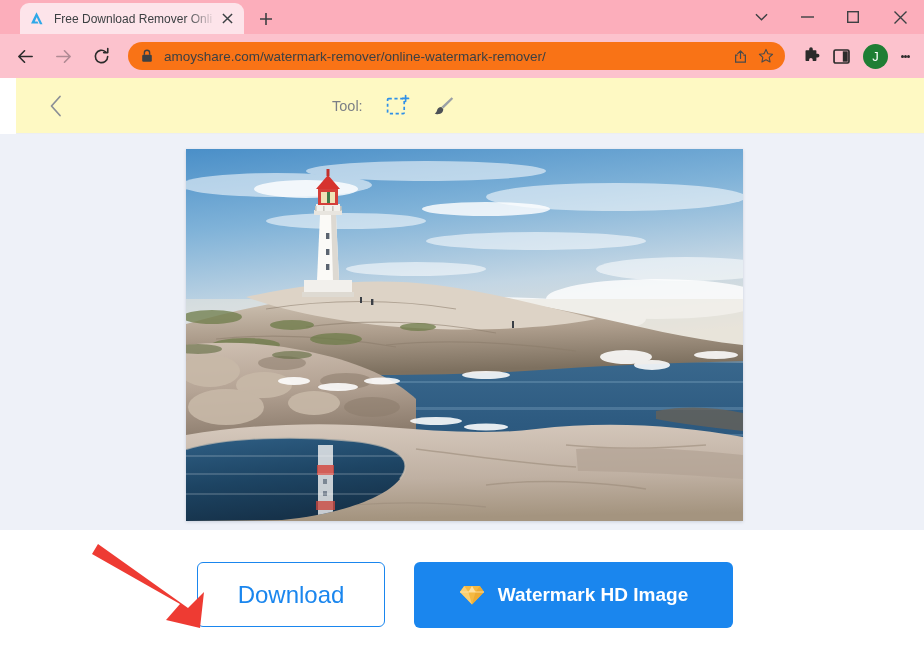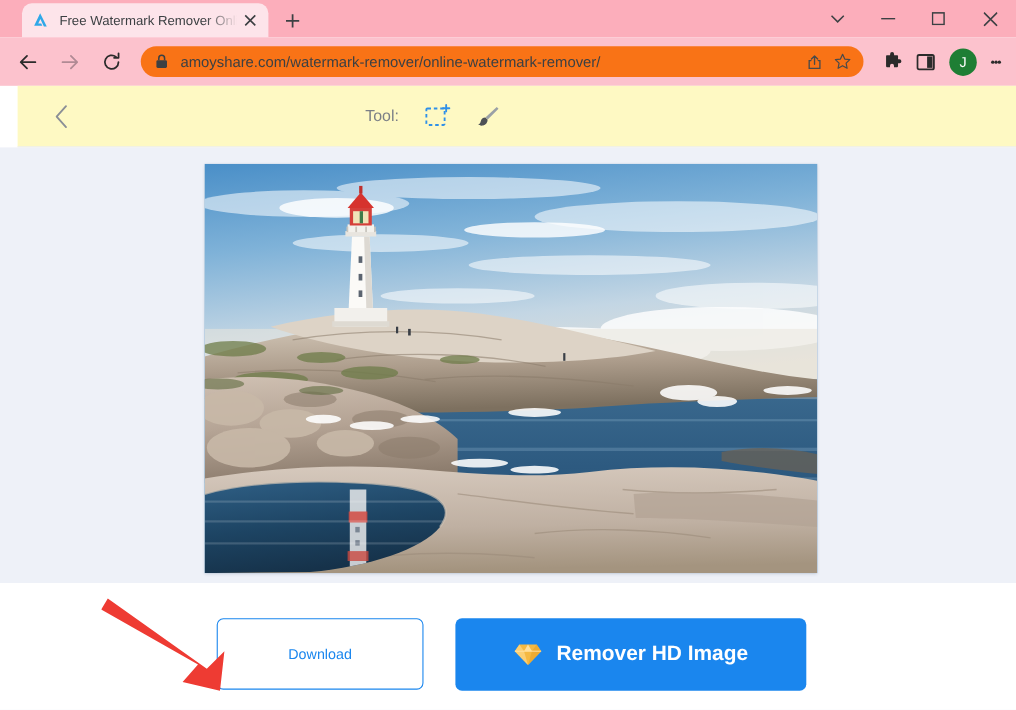--- a/index.html
+++ b/index.html
@@ -113,21 +113,21 @@
   .photo-frame svg { display: block; width: 557px; height: 372px; }
 
   
   .footer {
     position: absolute; left: 0; top: 530px; width: 924px; height: 115px;
     background: #ffffff;
   }
   .btn-download {
     position: absolute; left: 197px; top: 32px; width: 188px; height: 65px;
     background: #ffffff; border: 1px solid #1a86ee; border-radius: 6px;
-    color: #1a86ee; font-size: 13px; font-family: "Liberation Sans", sans-serif;
+    color: #1a86ee; font-size: 24px; font-family: "Liberation Sans", sans-serif;
     display: flex; align-items: center; justify-content: center; text-align: right;
   }
   .btn-hd {
     position: absolute; left: 414px; top: 32px; width: 319px; height: 66px;
     background: #1a86ee; border: none; border-radius: 6px;
     color: #ffffff; font-size: 19px; font-weight: bold;
     font-family: "Liberation Sans", sans-serif;
     display: flex; align-items: center; justify-content: center; gap: 13px;
   }
   .gem { width: 26px; height: 22px; flex: 0 0 26px; }
@@ -140,21 +140,21 @@
 </head>
 <body>
 
 <div id="app">
 
   <div class="chrome-top">
     <div class="tab">
       <svg class="tab-favicon" viewBox="0 0 24 24">
         <path d="M12 3 L20.5 20 L16.8 20 L12.3 10.2 L9.6 16.1 L13.4 16.1 L14.8 19 L4.3 19 Z" fill="#2fa8e8"></path>
       </svg>
-      <span class="tab-title">Free Watermark Remover Onli</span>
+      <span class="tab-title">Free Download Remover Onli</span>
       <span class="tab-close">
         <svg width="11" height="11" viewBox="0 0 12 12">
             <path d="M1 1 L11 11 M11 1 L1 11" stroke="#3c4043" stroke-width="1.6" fill="none"></path>
           </svg>
       </span>
     </div>
     <div class="new-tab">
       <svg width="14" height="14" viewBox="0 0 14 14">
           <path d="M7 1 V13 M1 7 H13" stroke="#3c4043" stroke-width="1.6" fill="none"></path>
         </svg>
@@ -454,21 +454,21 @@
   <div class="footer">
     <button class="btn-download">Download</button>
     <button class="btn-hd">
       <svg class="gem" viewBox="0 0 26 22">
         <path d="M5.2 2 H20.8 L25 8 L13 20.6 L1 8 Z" fill="#f5b942"></path>
         <path d="M5.2 2 L9.4 8 L13 20.6 L1 8 Z" fill="#fbcf73"></path>
         <path d="M20.8 2 L16.6 8 L13 20.6 L25 8 Z" fill="#edab33"></path>
         <path d="M1 8 H25" stroke="#ffe2a3" stroke-width="0.9"></path>
         <path d="M9.4 8 L13 2 L16.6 8 Z" fill="#ffdf9c"></path>
       </svg>
-      <span>Remover HD Image</span>
+      <span>Watermark HD Image</span>
     </button>
   </div>
 
   <svg class="red-arrow" viewBox="0 0 130 92">
     <path d="M6 2 L96 66 L112 50 L108 86 L74 78 L88 62 L0 12 Z" fill="#ee3b33"></path>
   </svg>
 
 </div>
 
 </body></html>

